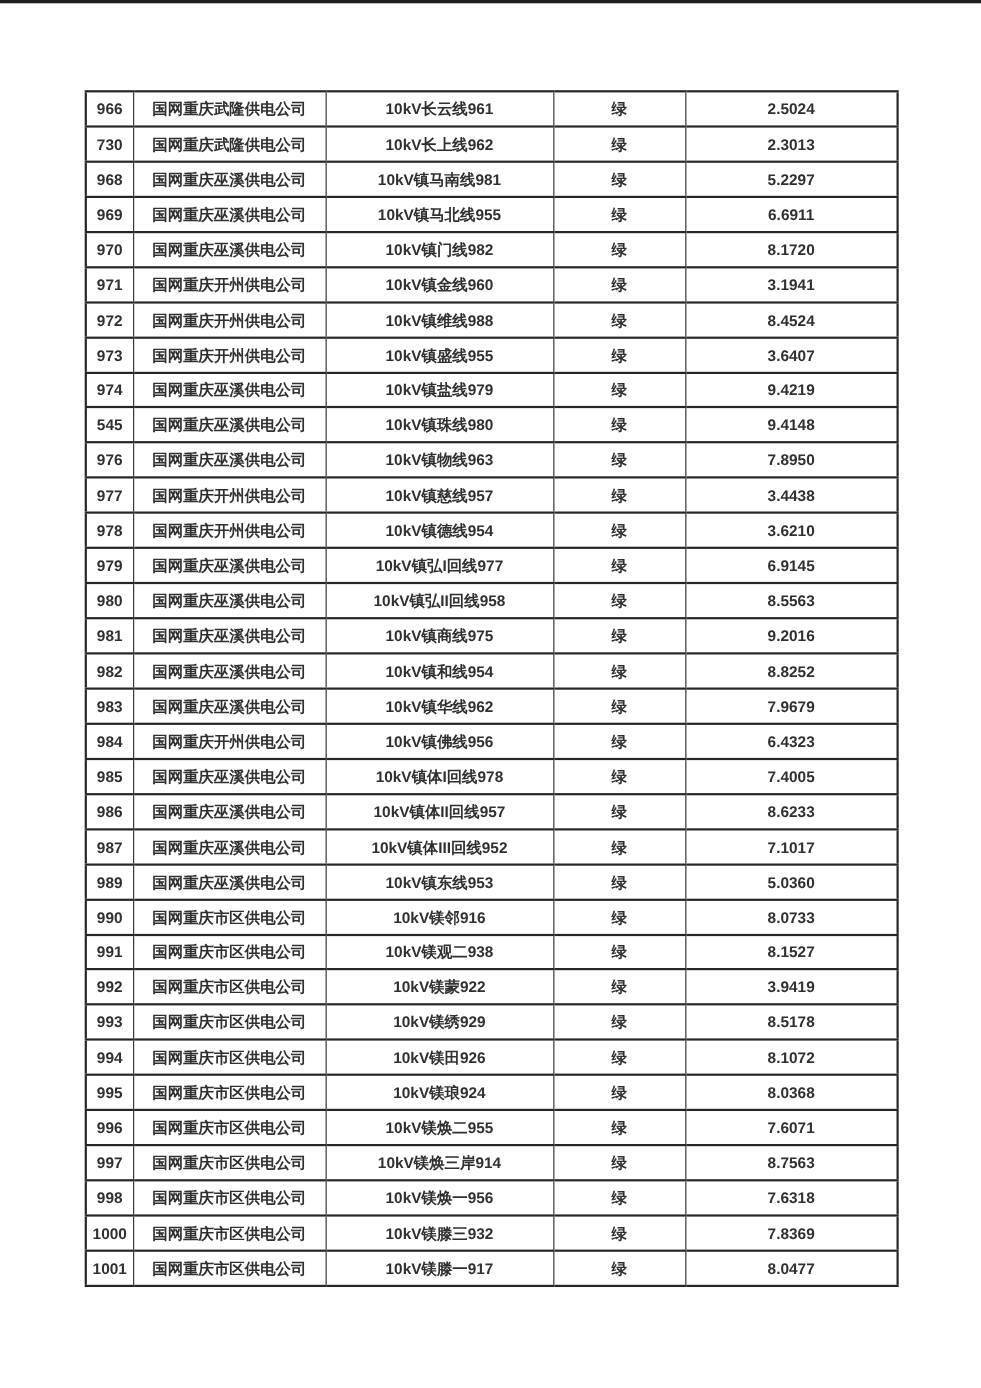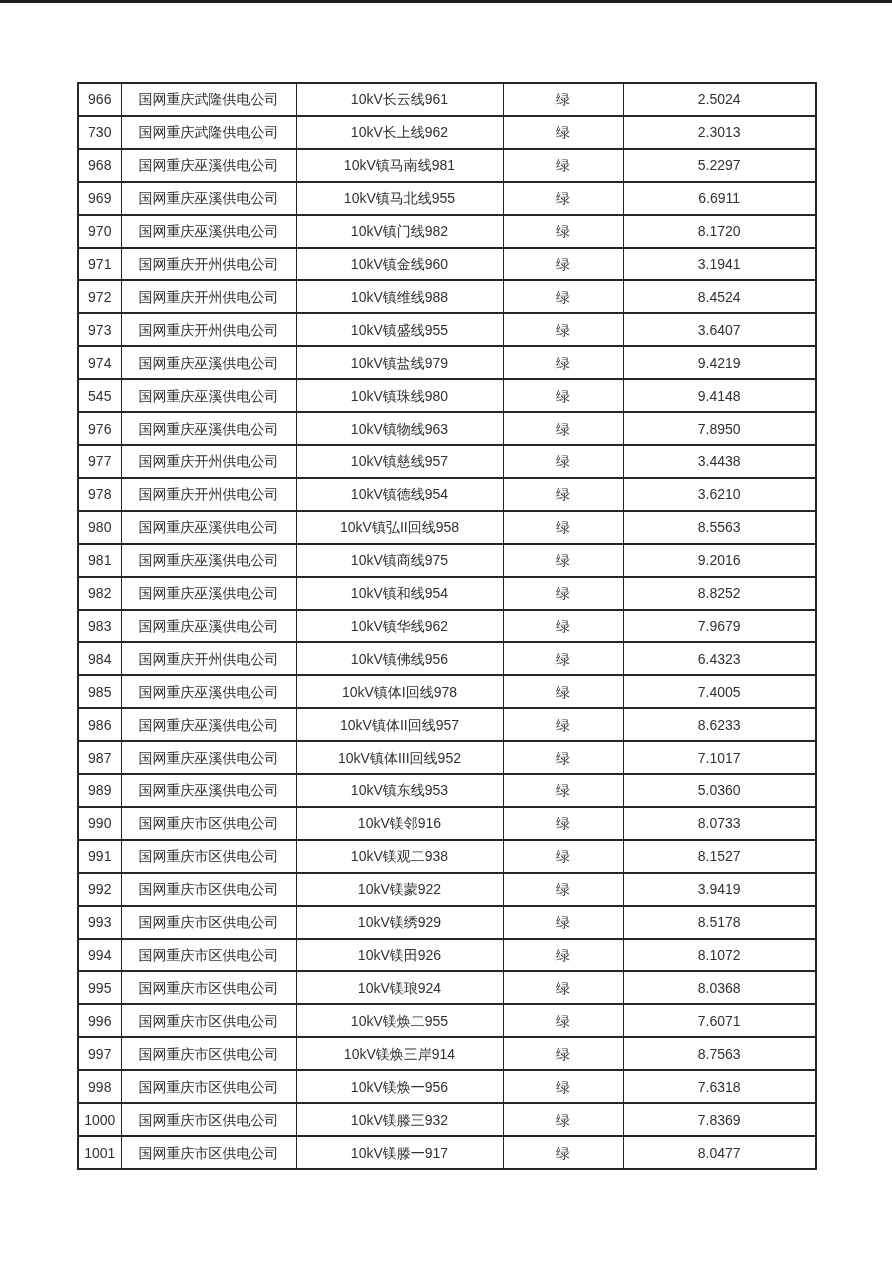--- a/index.html
+++ b/index.html
@@ -9,20 +9,21 @@
     height: 1262px;
     background: #ffffff;
     overflow: hidden;
     font-family: "Liberation Sans", "DejaVu Sans", sans-serif;
   }
   .page {
     position: relative;
     width: 892px;
     height: 1086px;
     background: #ffffff;
+    font-weight: bold;
   }
   .top-edge {
     position: absolute;
     top: 0;
     left: 0;
     width: 100%;
     height: 3px;
     background: #1e1e1e;
   }
   table.doc-table {
@@ -150,20 +151,27 @@
           <td>3.4438</td>
         </tr>
         <tr>
           <td>978</td>
           <td>国网重庆开州供电公司</td>
           <td>10kV镇德线954</td>
           <td>绿</td>
           <td>3.6210</td>
         </tr>
         <tr>
+          <td>979</td>
+          <td>国网重庆巫溪供电公司</td>
+          <td>10kV镇弘I回线977</td>
+          <td>绿</td>
+          <td>6.9145</td>
+        </tr>
+        <tr>
           <td>980</td>
           <td>国网重庆巫溪供电公司</td>
           <td>10kV镇弘II回线958</td>
           <td>绿</td>
           <td>8.5563</td>
         </tr>
         <tr>
           <td>981</td>
           <td>国网重庆巫溪供电公司</td>
           <td>10kV镇商线975</td>

